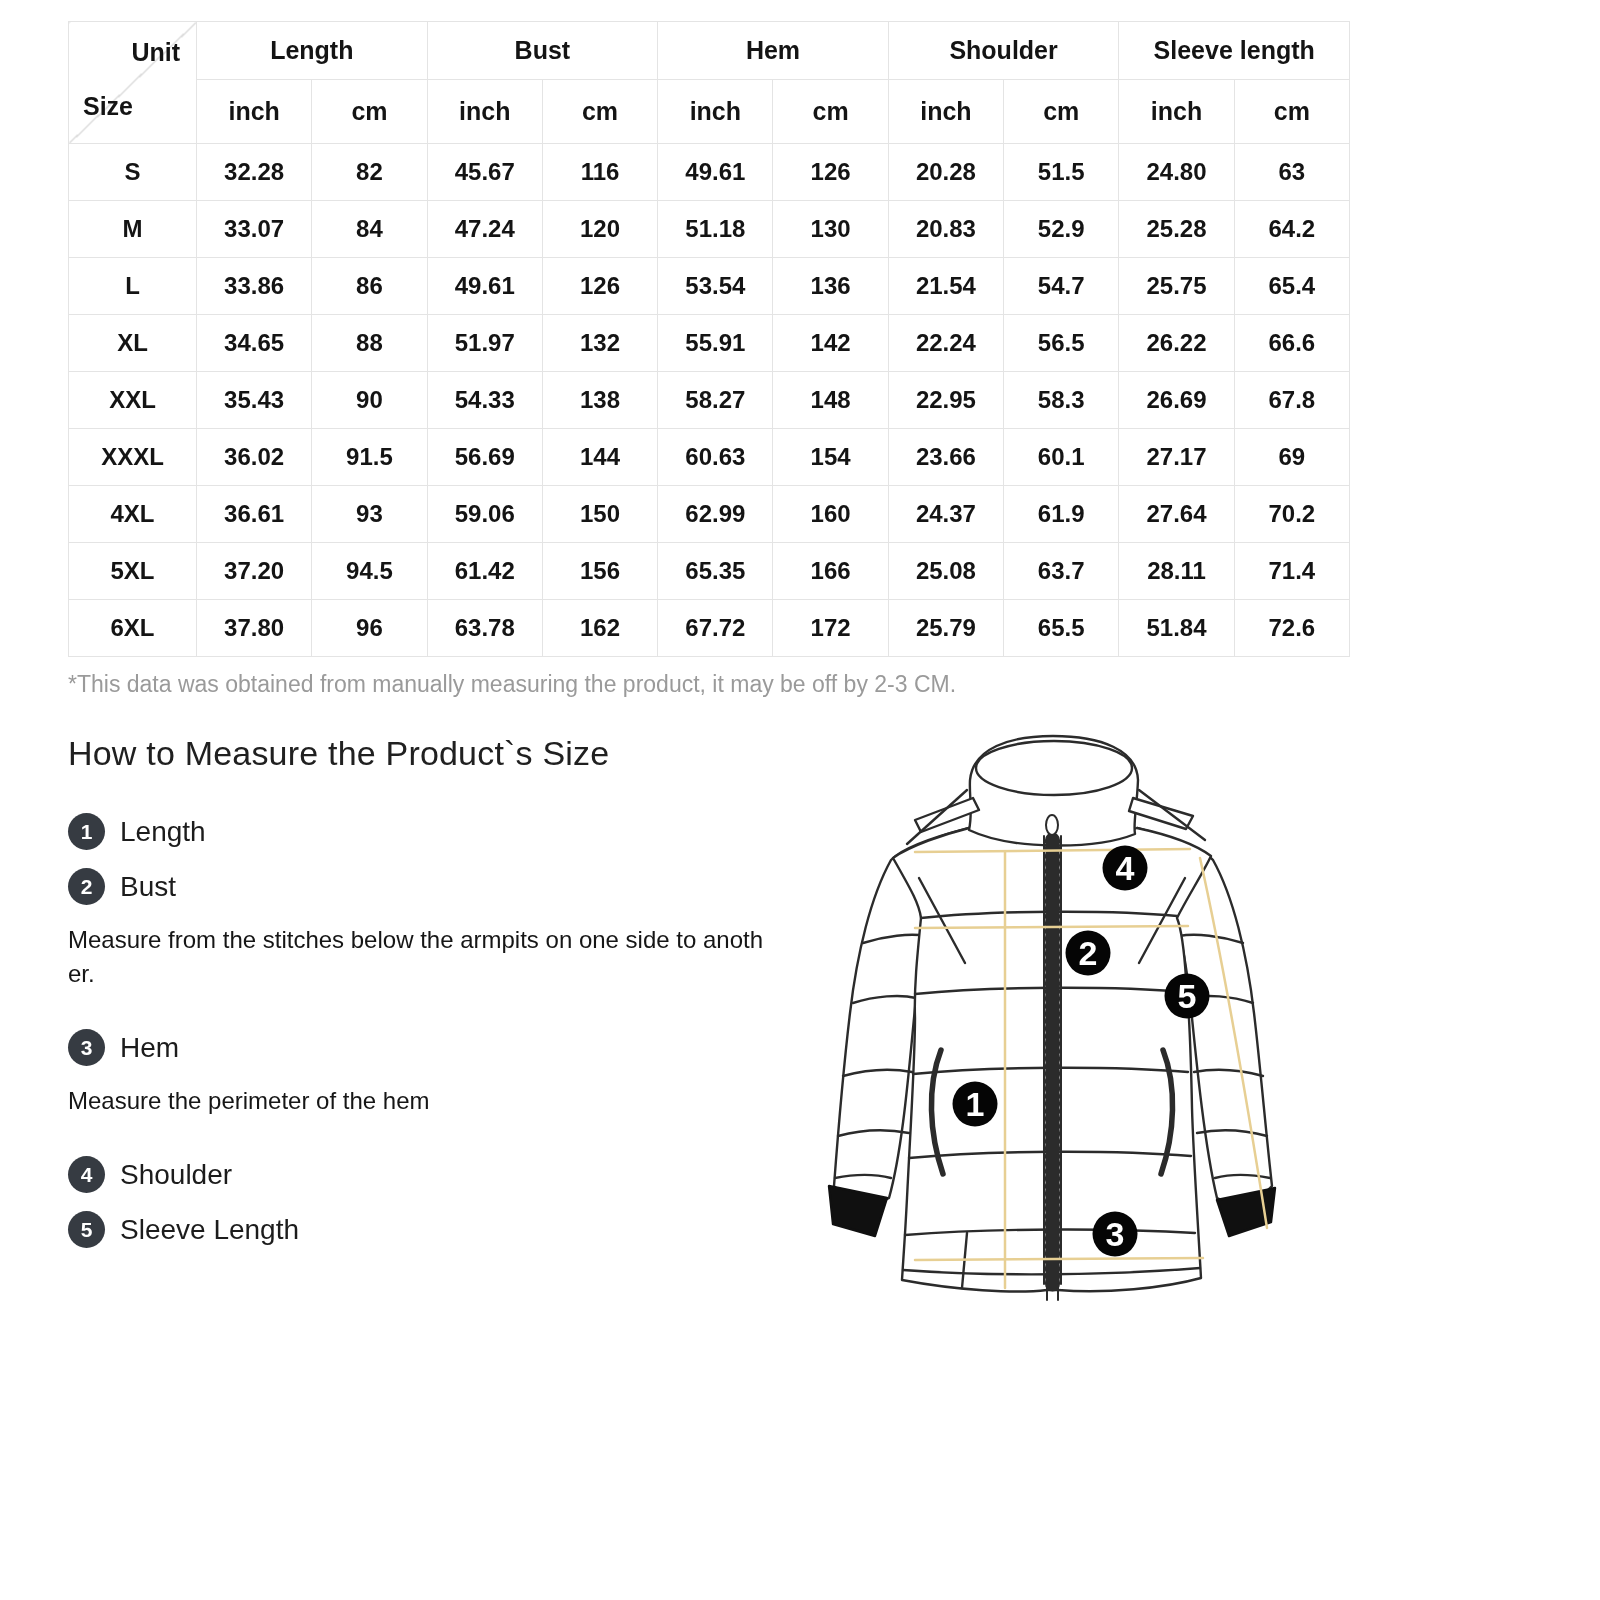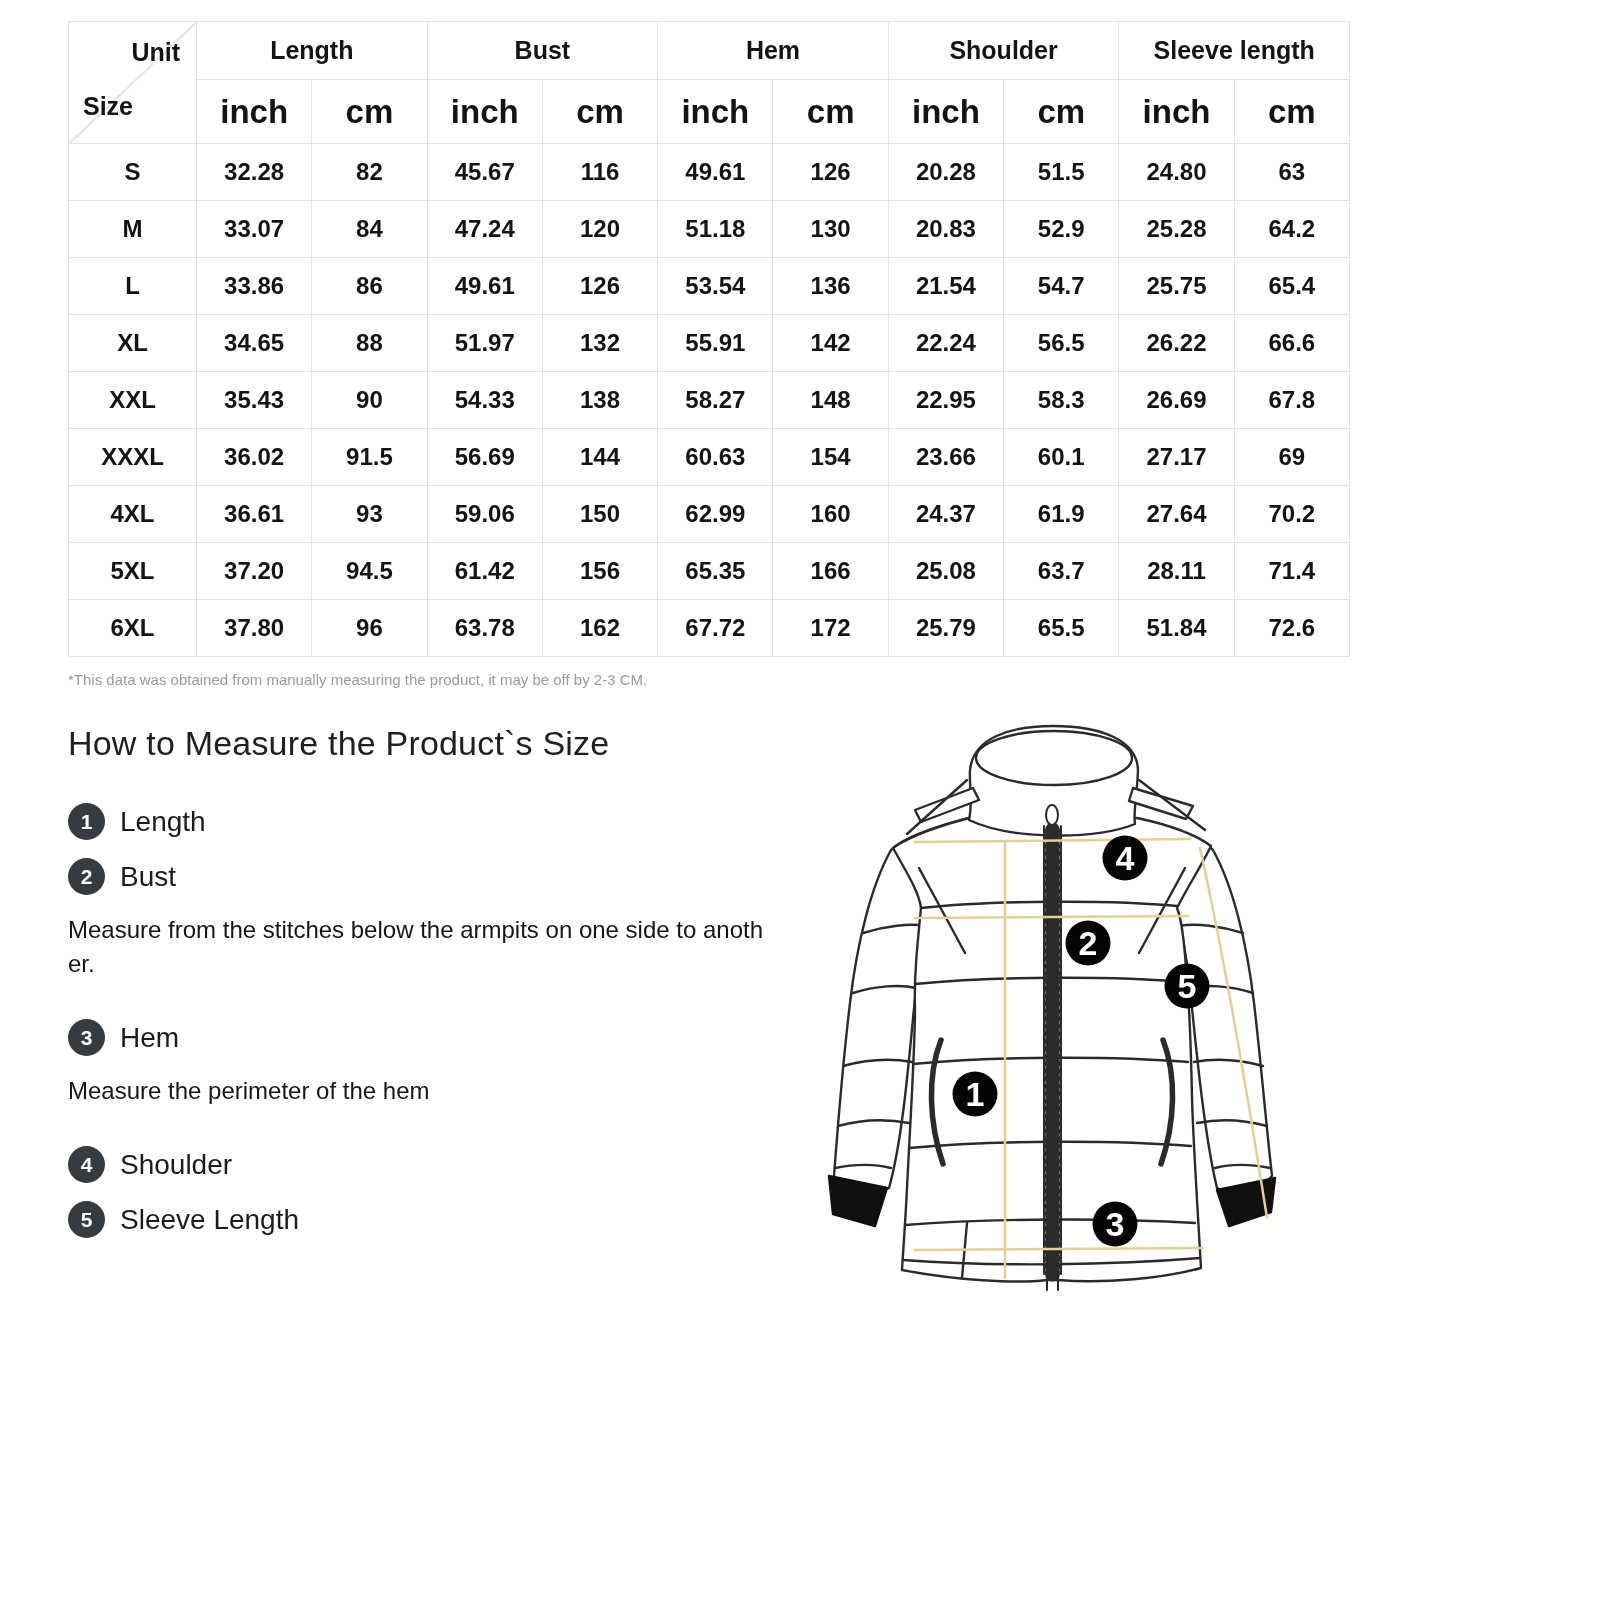--- a/index.html
+++ b/index.html
@@ -17,34 +17,34 @@
     border-collapse:collapse; table-layout:fixed;
     width:1282px; background:#fff;
   }
   table.size-chart col.size-col { width:128px; }
   table.size-chart th, table.size-chart td {
     border:1px solid #e4e4e4; text-align:center;
     font-weight:700; color:#141414; font-size:24px;
     vertical-align:middle; padding:0;
   }
   tr.group-row th { height:58px; font-size:25px; }
-  tr.units-row th { height:64px; font-size:33px; }
+  tr.units-row th { height:64px; font-size:25px; }
   tbody tr { height:57px; }
 
   th.corner {
     position:relative;
     background:linear-gradient(to bottom right,
       #fff calc(50% - 1px), #dcdcdc calc(50% - 1px),
       #dcdcdc calc(50% + 0.5px), #fff calc(50% + 0.5px));
   }
   th.corner .corner-top  { position:absolute; top:16px; right:16px; font-size:25px; }
   th.corner .corner-bottom { position:absolute; bottom:22px; left:14px; font-size:25px; }
 
   
-  .footnote { margin-top:14px; font-size:15px; color:#9a9a9a; font-weight:400; }
+  .footnote { margin-top:14px; font-size:23px; color:#9a9a9a; font-weight:400; }
 
   
   .measure-row { display:flex; margin-top:36px; width:1307px; }
   .instructions-col { width:722px; flex:none; }
   .diagram-col { flex:1; }
 
   h2.measure-title {
     font-size:34px; font-weight:400; color:#202020;
     letter-spacing:0.2px; margin-bottom:40px;
   }

